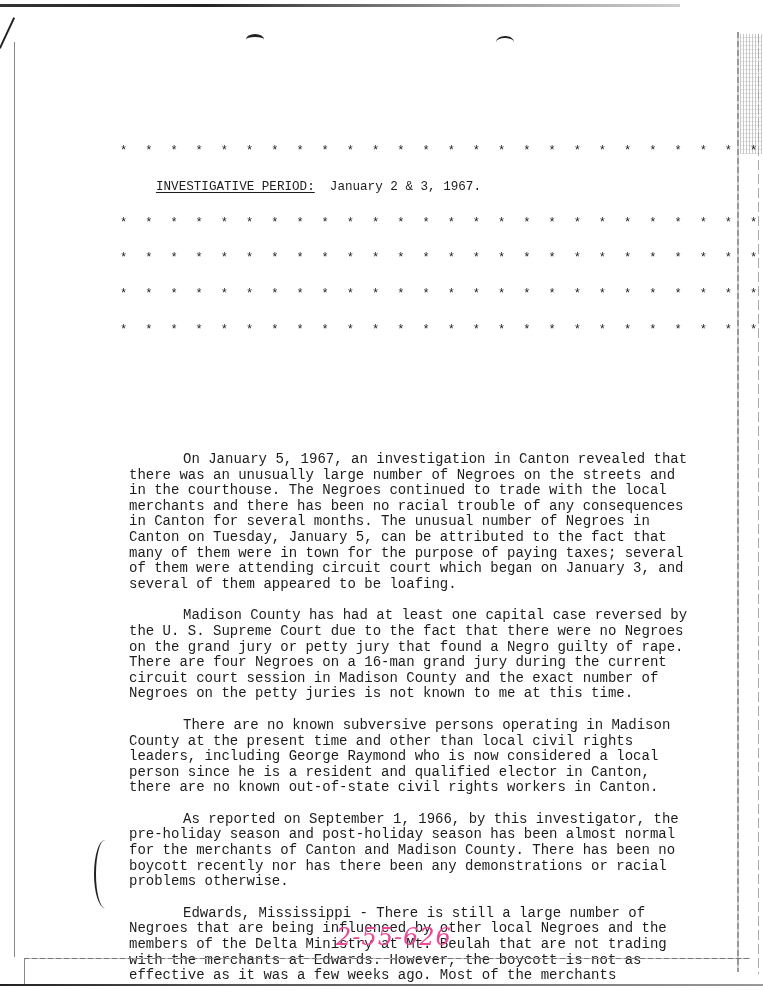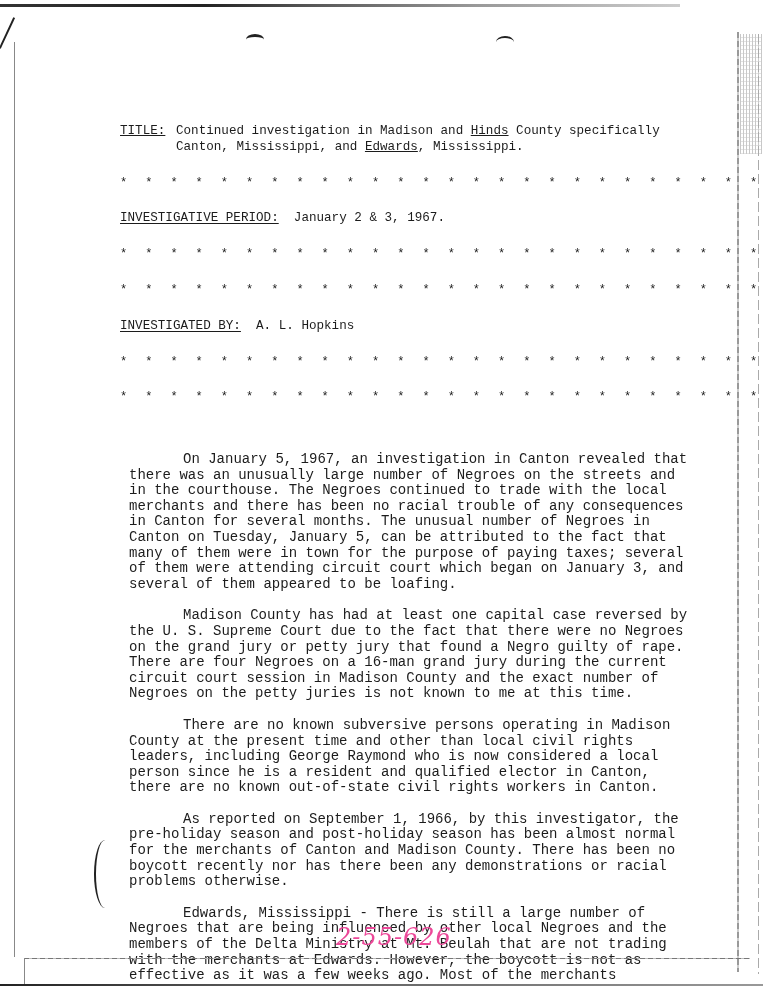--- a/index.html
+++ b/index.html
@@ -39,21 +39,21 @@
     border-top: 3px solid #222; border-radius: 50% 50% 0 0;
   }
   .mark-b {
     position: absolute; left: 496px; top: 36px; width: 18px; height: 10px;
     border-top: 2px solid #222; border-radius: 50% 50% 0 0;
   }
   .content {
     position: absolute; left: 120px; top: 124px; width: 560px;
     font-size: 12.6px; line-height: 15.8px;
   }
-  .field { display: flex; align-items: flex-end; }
+  .field { display: flex; align-items: flex-end; margin-left: 36px; }
   .field-label { text-decoration: underline; text-decoration-thickness: 1px; text-underline-offset: 2px; white-space: pre; }
   .field-value { white-space: pre; font-family: Liberation Mono, monospace; }
   .title-block { display: flex; }
   .title-label { text-decoration: underline; white-space: pre; width: 56px; flex: none; }
   .title-lines span.u { text-decoration: underline; }
   .stars { letter-spacing: 5.4px; margin: 20px 0 20px 0; white-space: nowrap; font-size: 12px; }
   .body-text {
     position: absolute; left: 129px; top: 452px; width: 560px;
     font-size: 14px; line-height: 15.6px;
   }
@@ -85,41 +85,30 @@
 <div class="top-rule"></div>
 <div class="left-slash"></div>
 <div class="left-border"></div>
 <div class="right-edge"></div>
 <div class="right-noise"></div>
 <div class="right-edge2"></div>
 <div class="mark-a"></div>
 <div class="mark-b"></div>
 
 <div class="content">
-  <div class="title-block">
-    <span class="title-label">TITLE:</span>
-    <span class="title-lines">
-      <span>Continued investigation in Madison and </span><span class="u">Hinds</span><span> County specifically</span><br>
-      <span>Canton, Mississippi, and </span><span class="u">Edwards</span><span>, Mississippi.</span>
-    </span>
-  </div>
   <div class="stars">* * * * * * * * * * * * * * * * * * * * * * * * * * * * * * * * * * * * *</div>
 
   <div class="field">
     <span class="field-label">INVESTIGATIVE PERIOD:</span>
     <span class="field-value">  January 2 &amp; 3, 1967.</span>
   </div>
   <div class="stars">* * * * * * * * * * * * * * * * * * * * * * * * * * * * * * * * * * * * *</div>
 
   <div class="stars">* * * * * * * * * * * * * * * * * * * * * * * * * * * * * * * * * * * * *</div>
 
-  <div class="field">
-    <span class="field-label">INVESTIGATED BY:</span>
-    <span class="field-value">  A. L. Hopkins</span>
-  </div>
   <div class="stars">* * * * * * * * * * * * * * * * * * * * * * * * * * * * * * * * * * * * *</div>
 
   <div class="stars">* * * * * * * * * * * * * * * * * * * * * * * * * * * * * * * * * * * * *</div>
 </div>
 
 <div class="body-text">
   <p class="para">On January 5, 1967, an investigation in Canton revealed that there was an unusually large number of Negroes on the streets and in the courthouse. The Negroes continued to trade with the local merchants and there has been no racial trouble of any consequences in Canton for several months.  The unusual number of Negroes in Canton on Tuesday, January 5, can be attributed to the fact that many of them were in town for the purpose of paying taxes; several of them were attending circuit court which began on January 3, and several of them appeared to be loafing.</p>
   <p class="para">Madison County has had at least one capital case reversed by the U. S. Supreme Court due to the fact that there were no Negroes on the grand jury or petty jury that found a Negro guilty of rape.  There are four Negroes on a 16-man grand jury during the current circuit court session in Madison County and the exact number of Negroes on the petty juries is not known to me at this time.</p>
   <p class="para">There are no known subversive persons operating in Madison County at the present time and other than local civil rights leaders, including George Raymond who is now considered a local person since he is a resident and qualified elector in Canton, there are no known out-of-state civil rights workers in Canton.</p>
   <p class="para">As reported on September 1, 1966, by this investigator, the pre-holiday season and post-holiday season has been almost normal for the merchants of Canton and Madison County.  There has been no boycott recently nor has there been any demonstrations or racial problems otherwise.</p>

